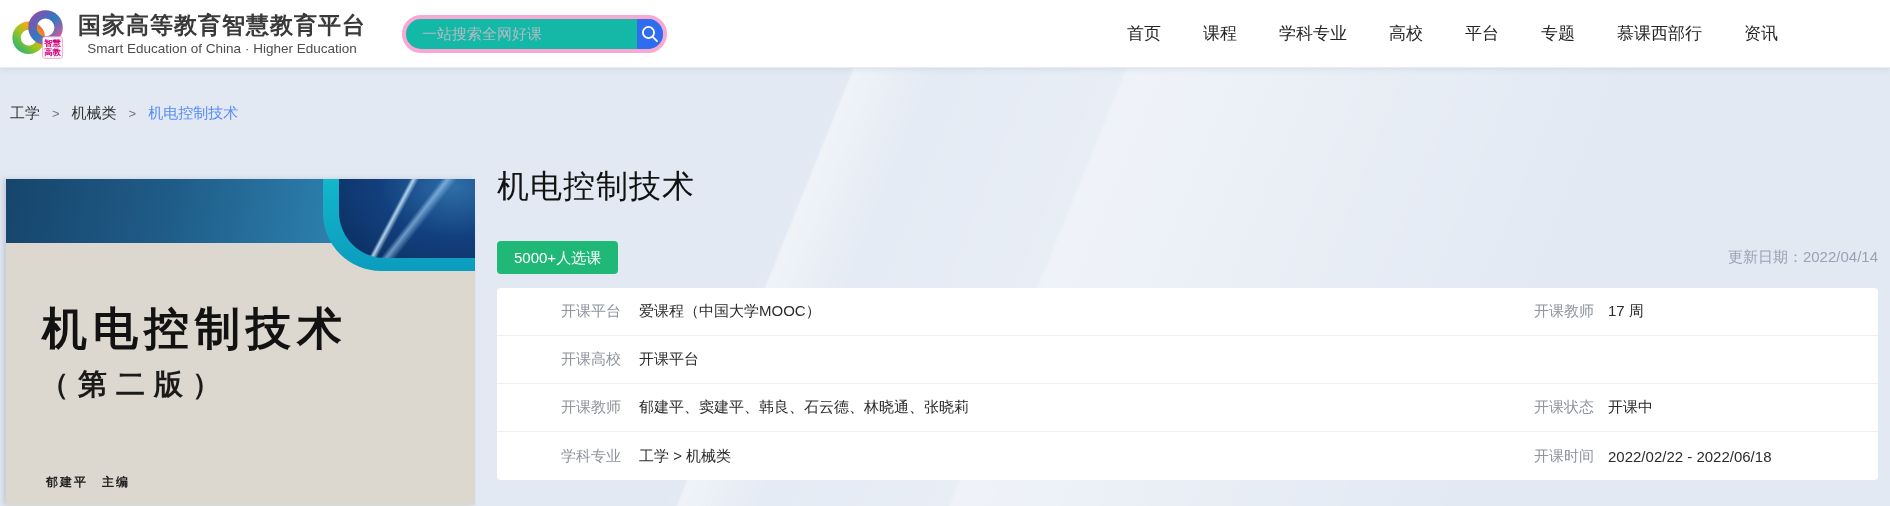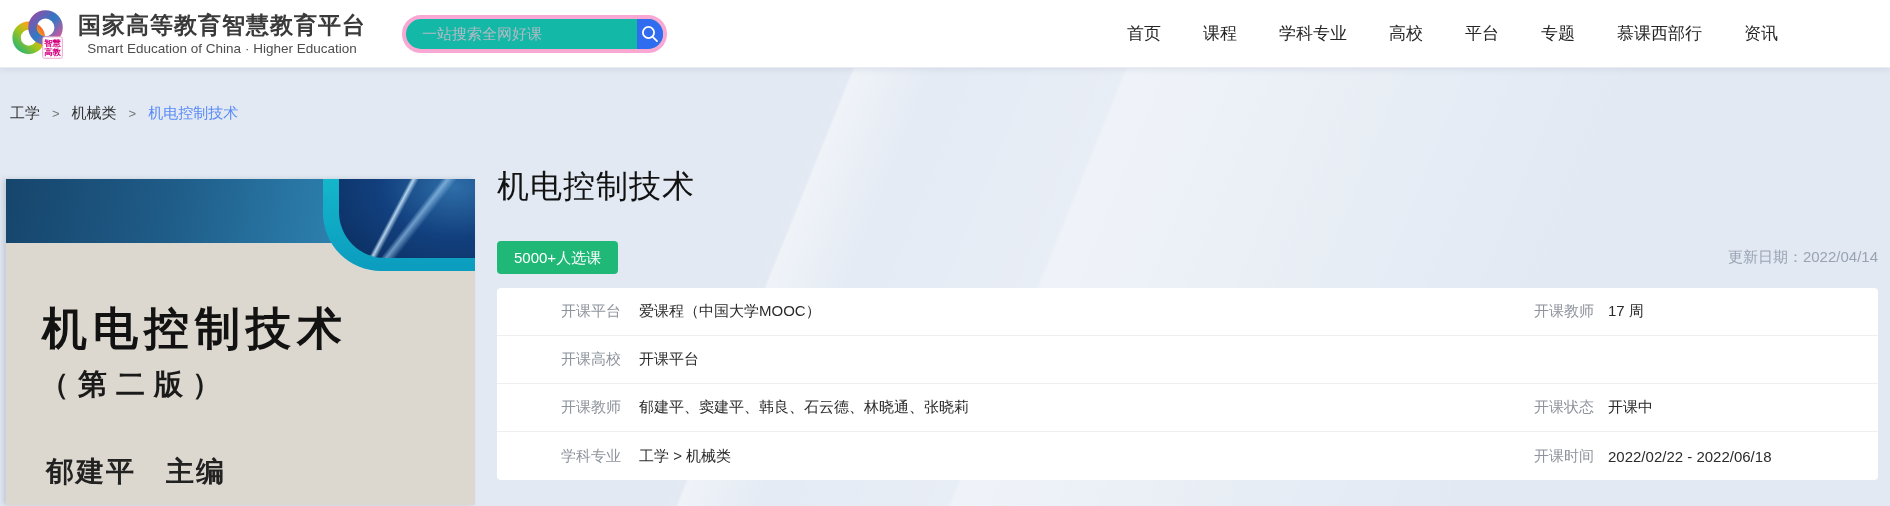--- a/index.html
+++ b/index.html
@@ -82,21 +82,21 @@
   }
   .cover-title{
     position:absolute; left:36px; top:120px; font-size:45px; font-weight:bold;
     color:#121212; letter-spacing:6px; white-space:nowrap;
   }
   .cover-edition{
     position:absolute; left:34px; top:186px; font-size:29px; font-weight:bold;
     color:#1a1a1a; letter-spacing:9px;
   }
   .cover-author{
-    position:absolute; left:40px; bottom:14px; font-size:28px; font-weight:bold; color:#222;
+    position:absolute; left:40px; bottom:14px; font-size:12px; font-weight:bold; color:#222;
     letter-spacing:2px;
   }
 
   
   .content{ flex:1; padding:14px 12px 0 22px; }
   .course-title{ font-size:32px; font-weight:500; color:#121212; letter-spacing:1px; }
   .meta-row{ display:flex; align-items:center; margin-top:32px; }
   .badge{
     background:#1fb877; color:#fff; font-size:15px; padding:8px 17px;
     border-radius:4px; line-height:17px;

